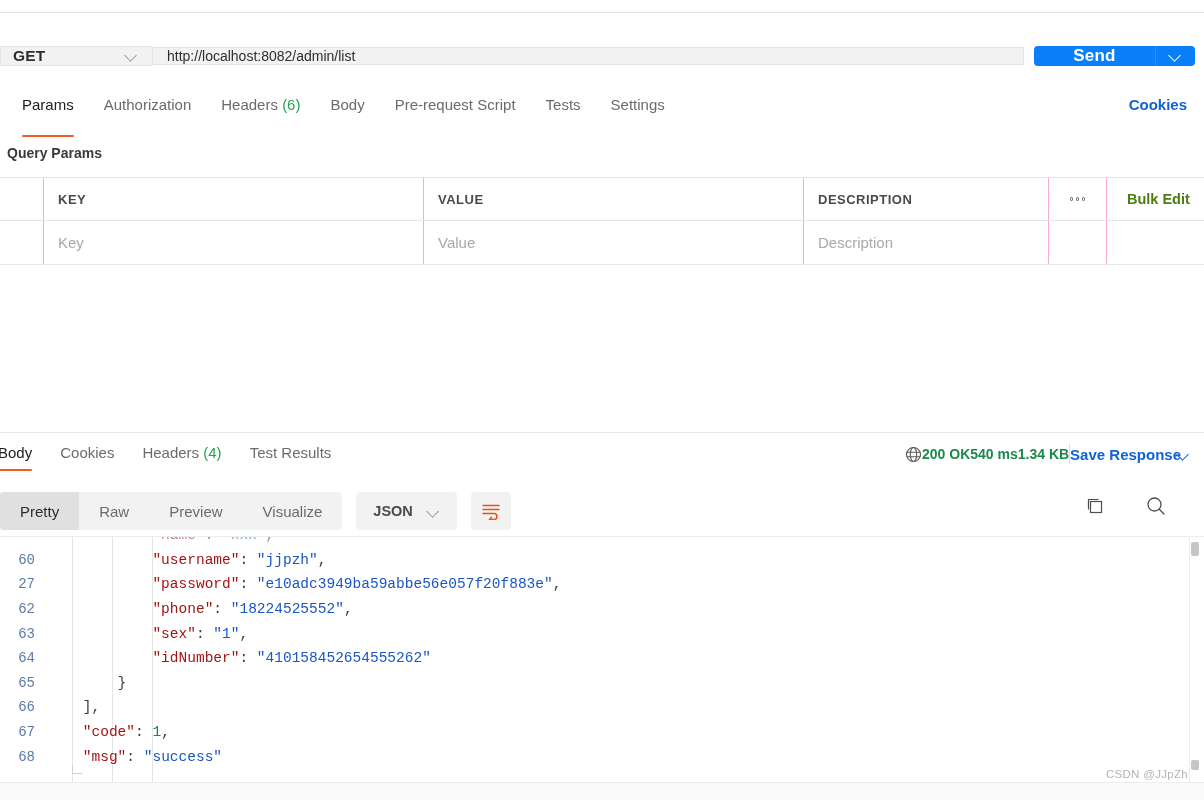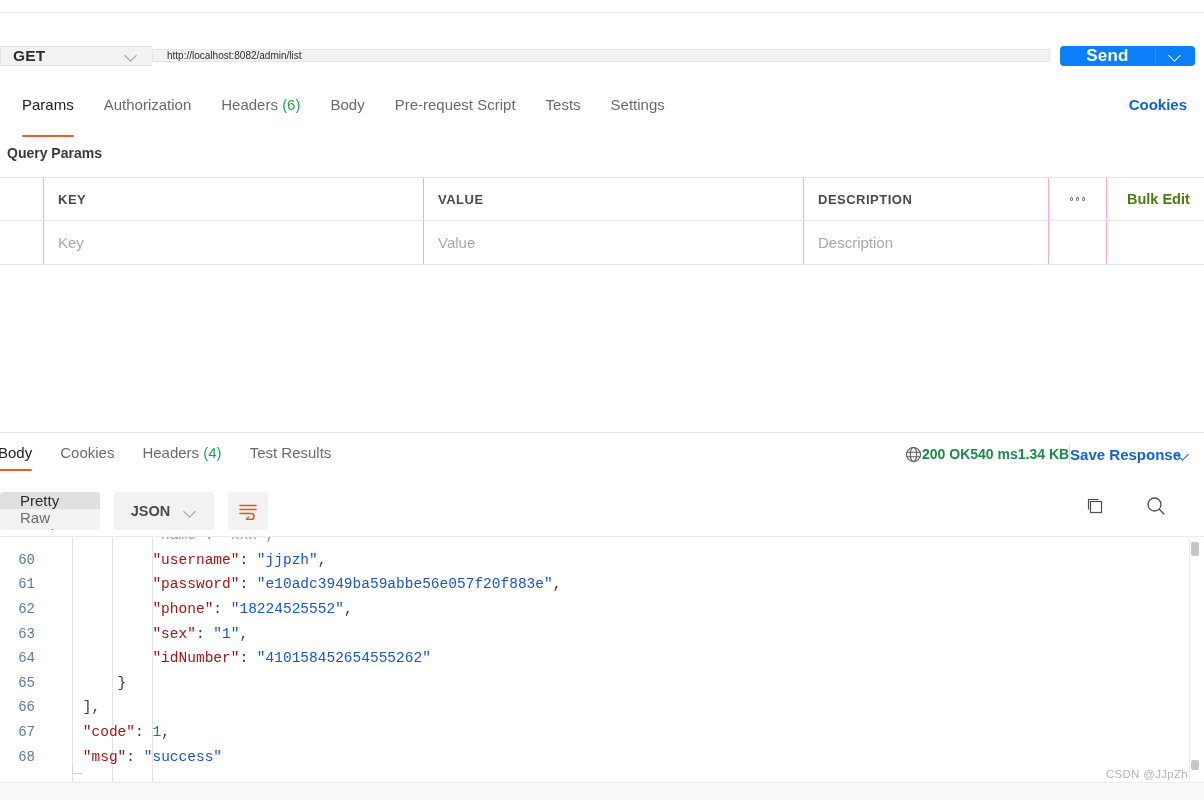--- a/index.html
+++ b/index.html
@@ -38,23 +38,23 @@
   .chev::after {
     content: ""; position: absolute; left: 1px; top: 2px;
     width: 8px; height: 8px;
     border-right: 1.6px solid #9b9b9b; border-bottom: 1.6px solid #9b9b9b;
     transform: rotate(45deg);
   }
   .url-box {
     flex: 1; background: #f2f2f2; border: 1px solid #e4e4e4;
     display: flex; align-items: center; padding-left: 14px;
   }
-  .url-text { font-size: 10px; color: #2e2e2e; }
+  .url-text { font-size: 14px; color: #2e2e2e; }
   .send-wrap {
-    width: 135px; margin-left: 10px; margin-right: 9px;
+    width: 161px; margin-left: 10px; margin-right: 9px;
     display: flex; align-items: stretch;
     background: #0b7ff7; border-radius: 4px; overflow: hidden;
   }
   .send-btn {
     flex: 1; display: flex; align-items: center; justify-content: center;
     color: #fff; font-size: 17px; font-weight: 700; letter-spacing: 0.2px;
     border: none; background: transparent; cursor: pointer;
     font-family: "Liberation Sans", sans-serif;
   }
   .send-split {
@@ -146,21 +146,21 @@
   .save-chev { margin-left: -4px; }
   .save-chev::after { border-color: #1062d6; }
 
   
   .resp-toolbar {
     position: absolute; top: 490px; left: 0; width: 1204px; height: 42px;
     display: flex; align-items: center;
   }
   .seg {
     display: flex; background: #f2f2f2; border-radius: 4px; overflow: hidden;
-    height: 38px; align-items: stretch; margin-left: 0px; flex-direction: column;
+    height: 38px; align-items: stretch; margin-left: 0px;
   }
   .seg-item {
     display: flex; align-items: center; padding: 0 20px;
     font-size: 15px; color: #6b6b6b; cursor: pointer;
   }
   .seg-item.active { background: #e0e0e0; color: #2b2b2b; }
   .json-drop {
     display: flex; align-items: center; gap: 14px;
     background: #f2f2f2; border-radius: 4px; height: 38px;
     padding: 0 17px; margin-left: 14px; cursor: pointer;
@@ -407,21 +407,21 @@
   <div class="code-scroll" id="code-scroll">
       <div class="cline" style="margin-top: -14px; opacity: 0.55;">
         <span class="lno"></span>
         <span class="ctext"><span class="p">            </span><span class="k">"name"</span><span class="p">: </span><span class="s">"xxx"</span><span class="p">,</span></span>
       </div>
       <div class="cline">
         <span class="lno">60</span>
         <span class="ctext"><span class="p">            </span><span class="k">"username"</span><span class="p">: </span><span class="s">"jjpzh"</span><span class="p">,</span></span>
       </div>
       <div class="cline">
-        <span class="lno">61</span>
+        <span class="lno">27</span>
         <span class="ctext"><span class="p">            </span><span class="k">"password"</span><span class="p">: </span><span class="s">"e10adc3949ba59abbe56e057f20f883e"</span><span class="p">,</span></span>
       </div>
       <div class="cline">
         <span class="lno">62</span>
         <span class="ctext"><span class="p">            </span><span class="k">"phone"</span><span class="p">: </span><span class="s">"18224525552"</span><span class="p">,</span></span>
       </div>
       <div class="cline">
         <span class="lno">63</span>
         <span class="ctext"><span class="p">            </span><span class="k">"sex"</span><span class="p">: </span><span class="s">"1"</span><span class="p">,</span></span>
       </div>

